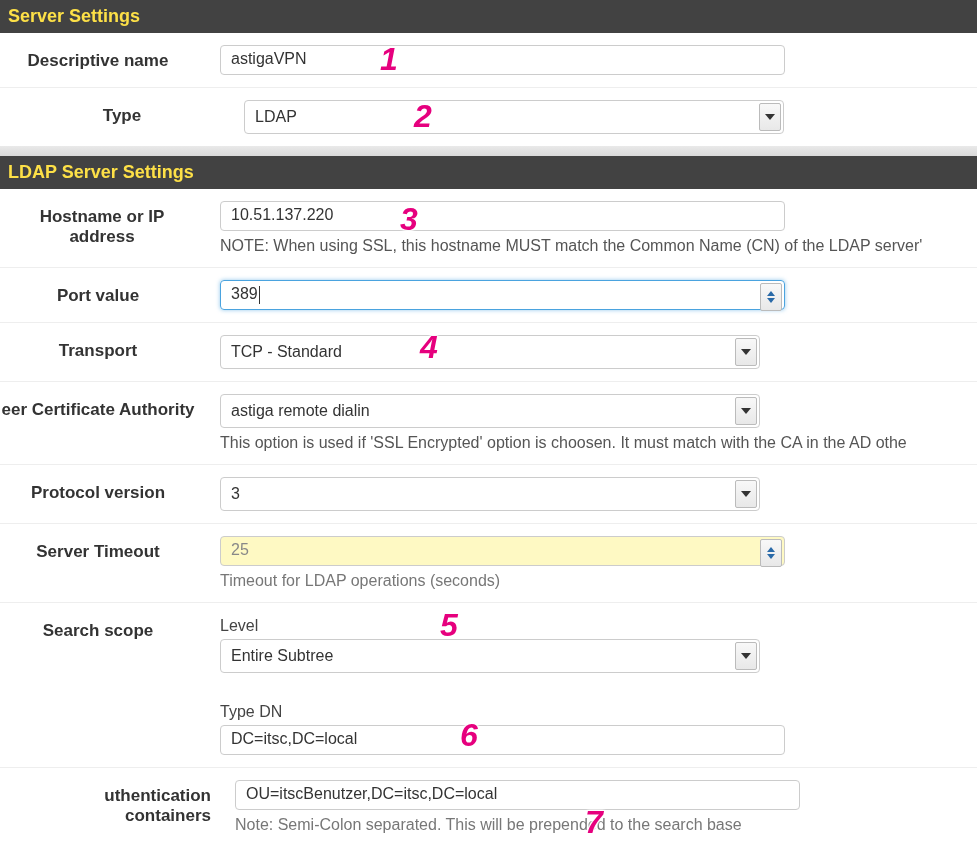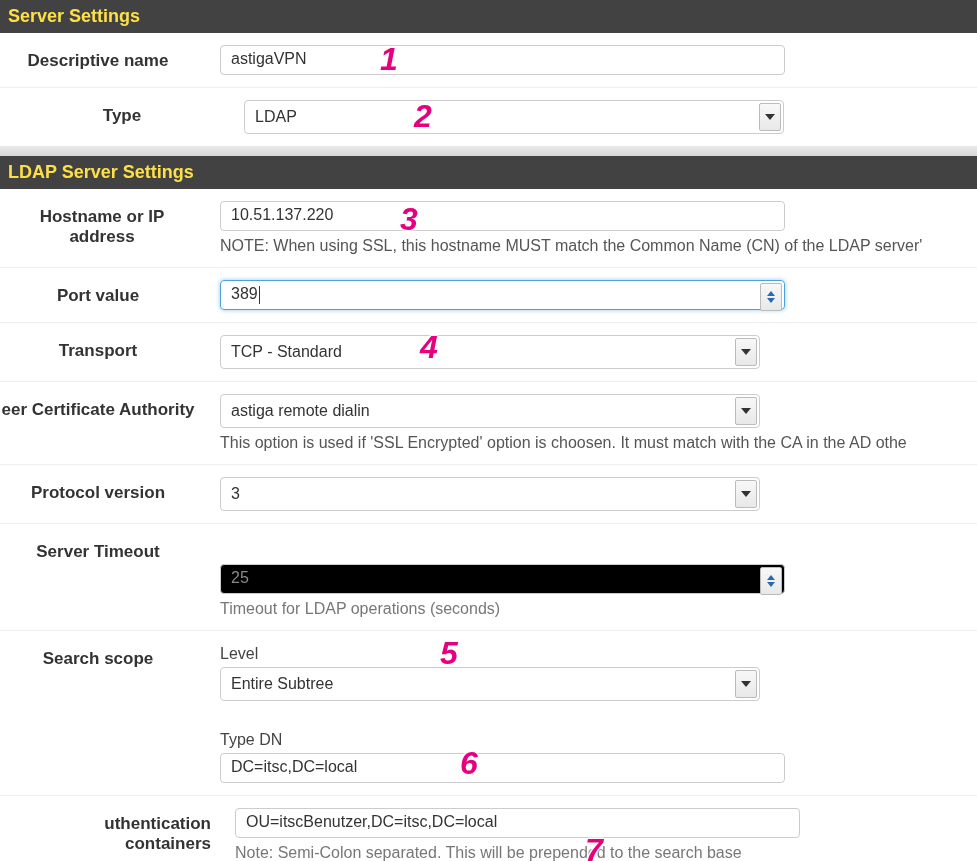--- a/index.html
+++ b/index.html
@@ -46,23 +46,22 @@
     padding: 4px 10px;
     font-size: 16px;
     color: #333;
   }
   .txt-input.focused {
     border-color: #4aa3df;
     box-shadow: 0 0 4px rgba(74,163,223,0.6);
     outline: none;
   }
   .txt-input.readonly {
-    background: #000000;
+    background: #fef9c3;
     color: #888;
-    margin-top: 28px;
   }
   .select-box {
     width: 540px;
     height: 34px;
     border: 1px solid #ccc;
     border-radius: 4px;
     padding: 4px 10px;
     font-size: 16px;
     color: #333;
     background: #fff;

